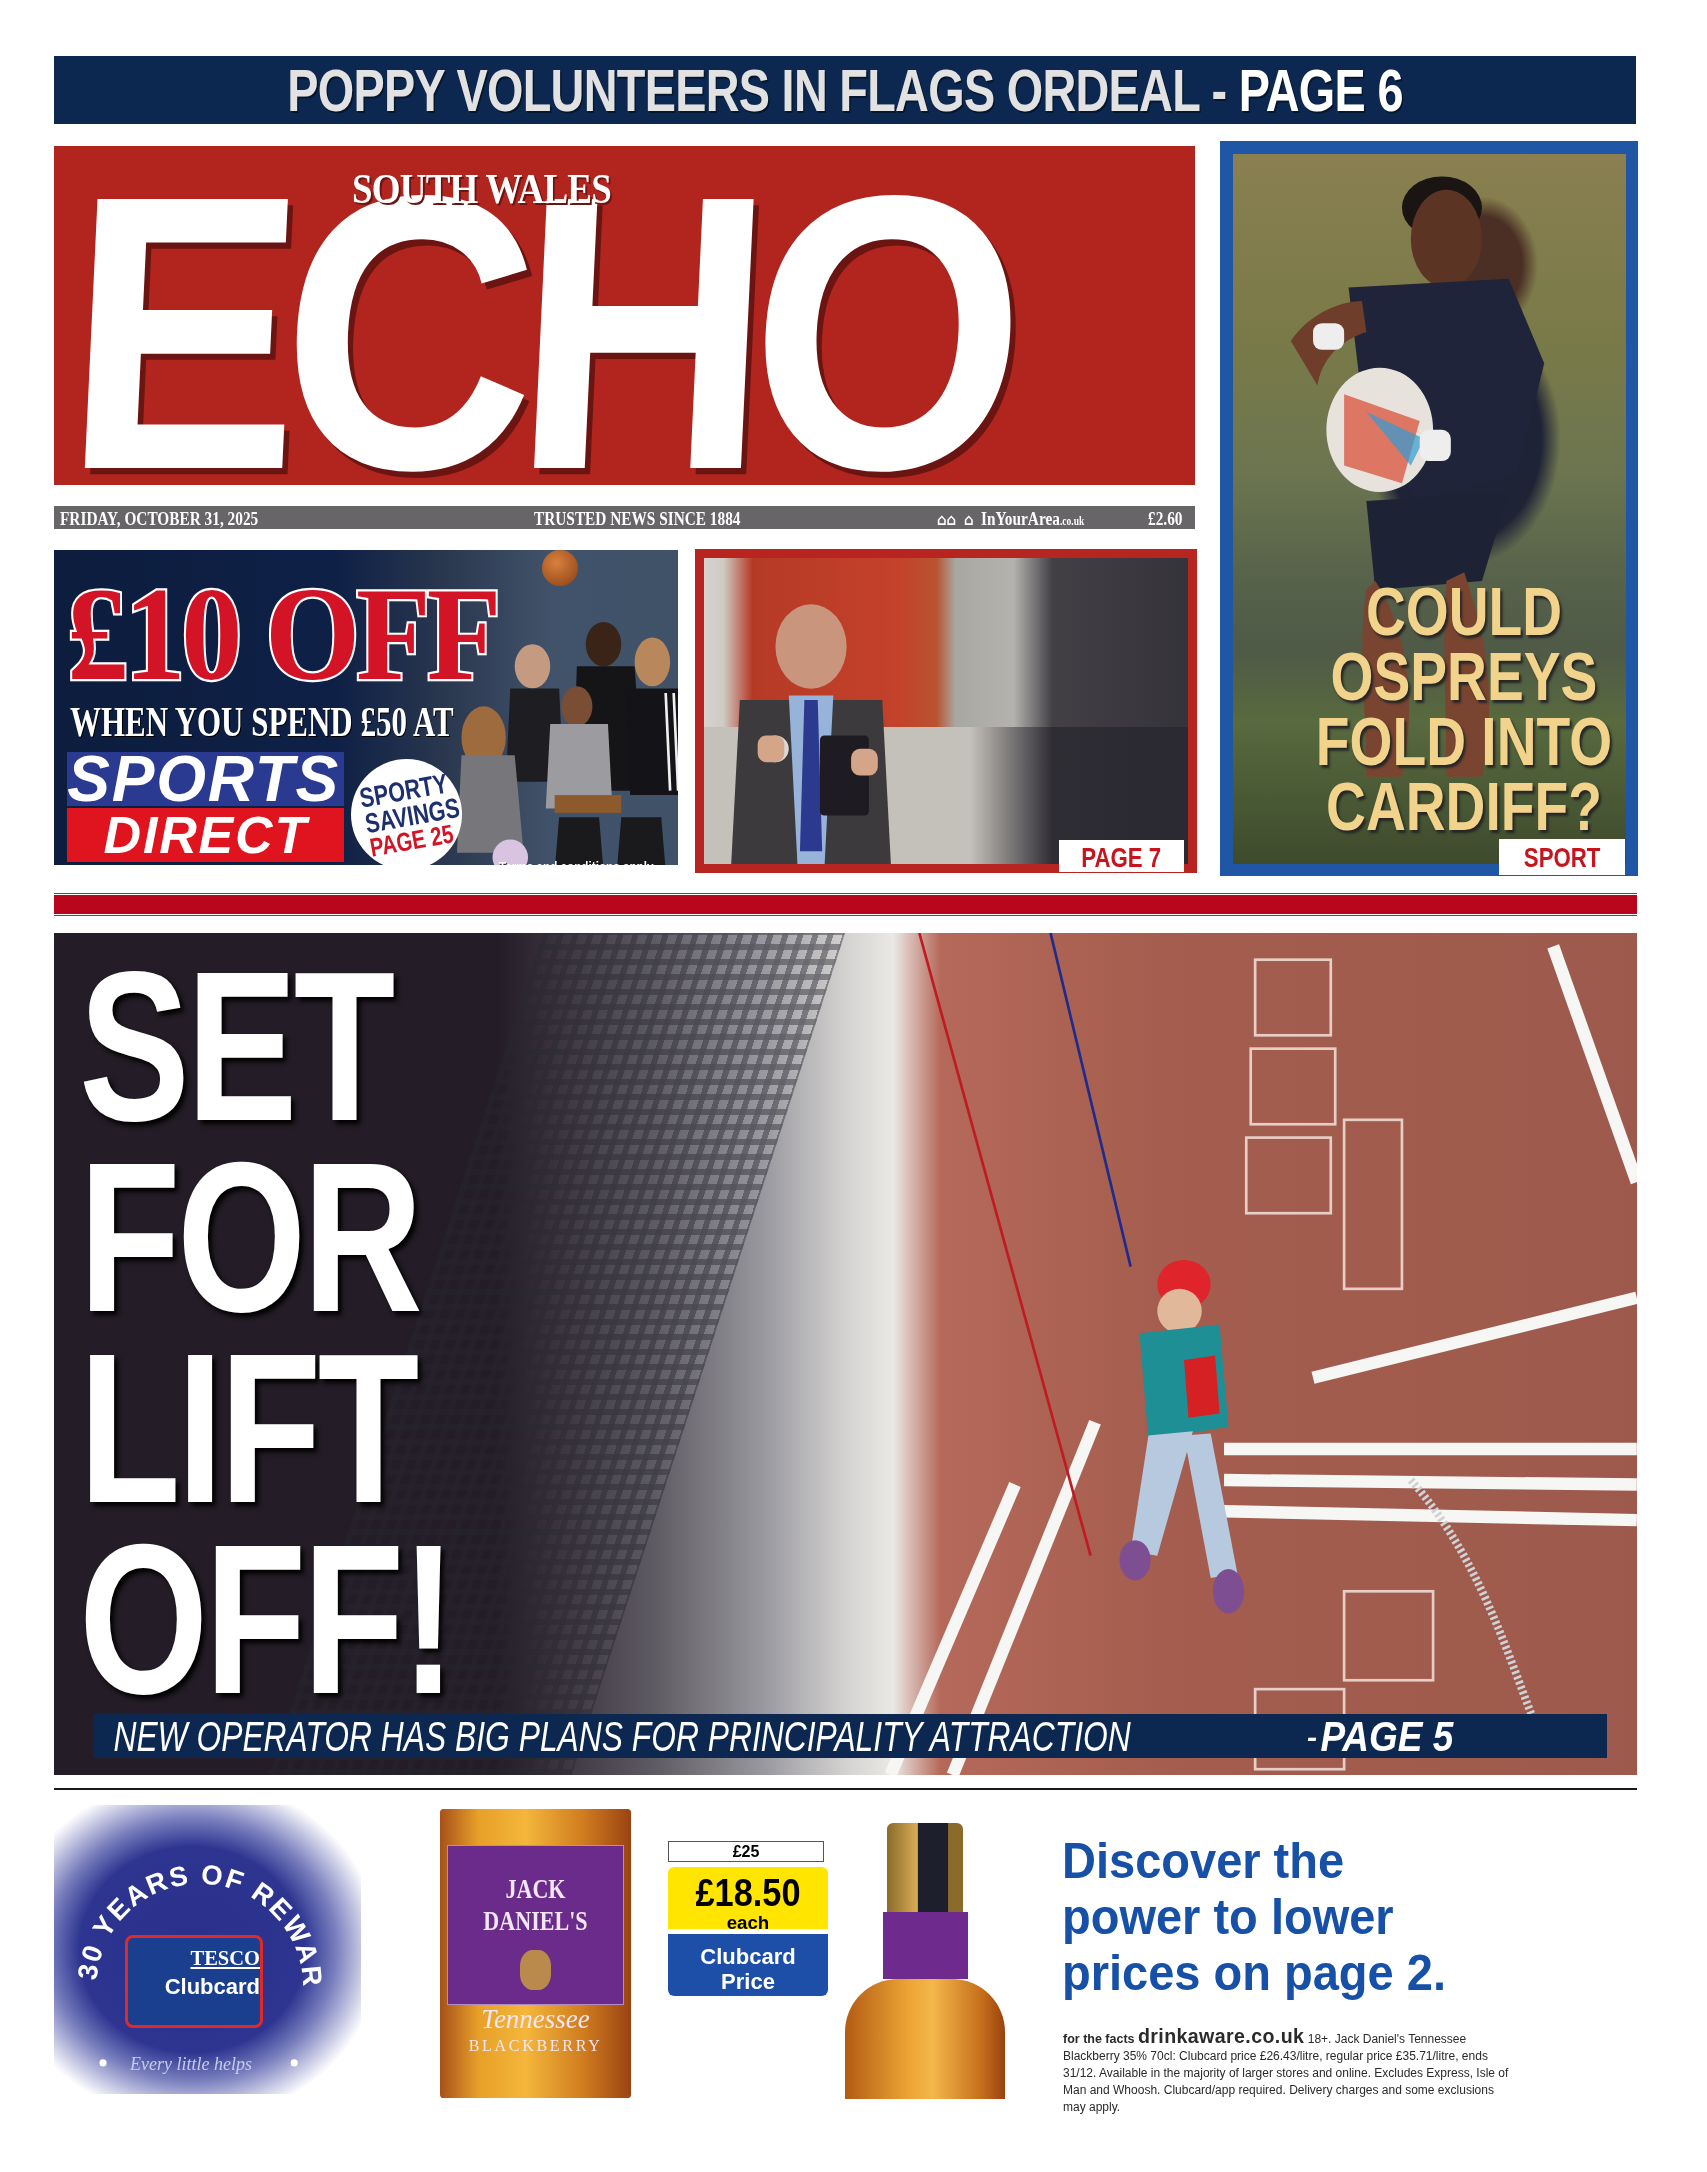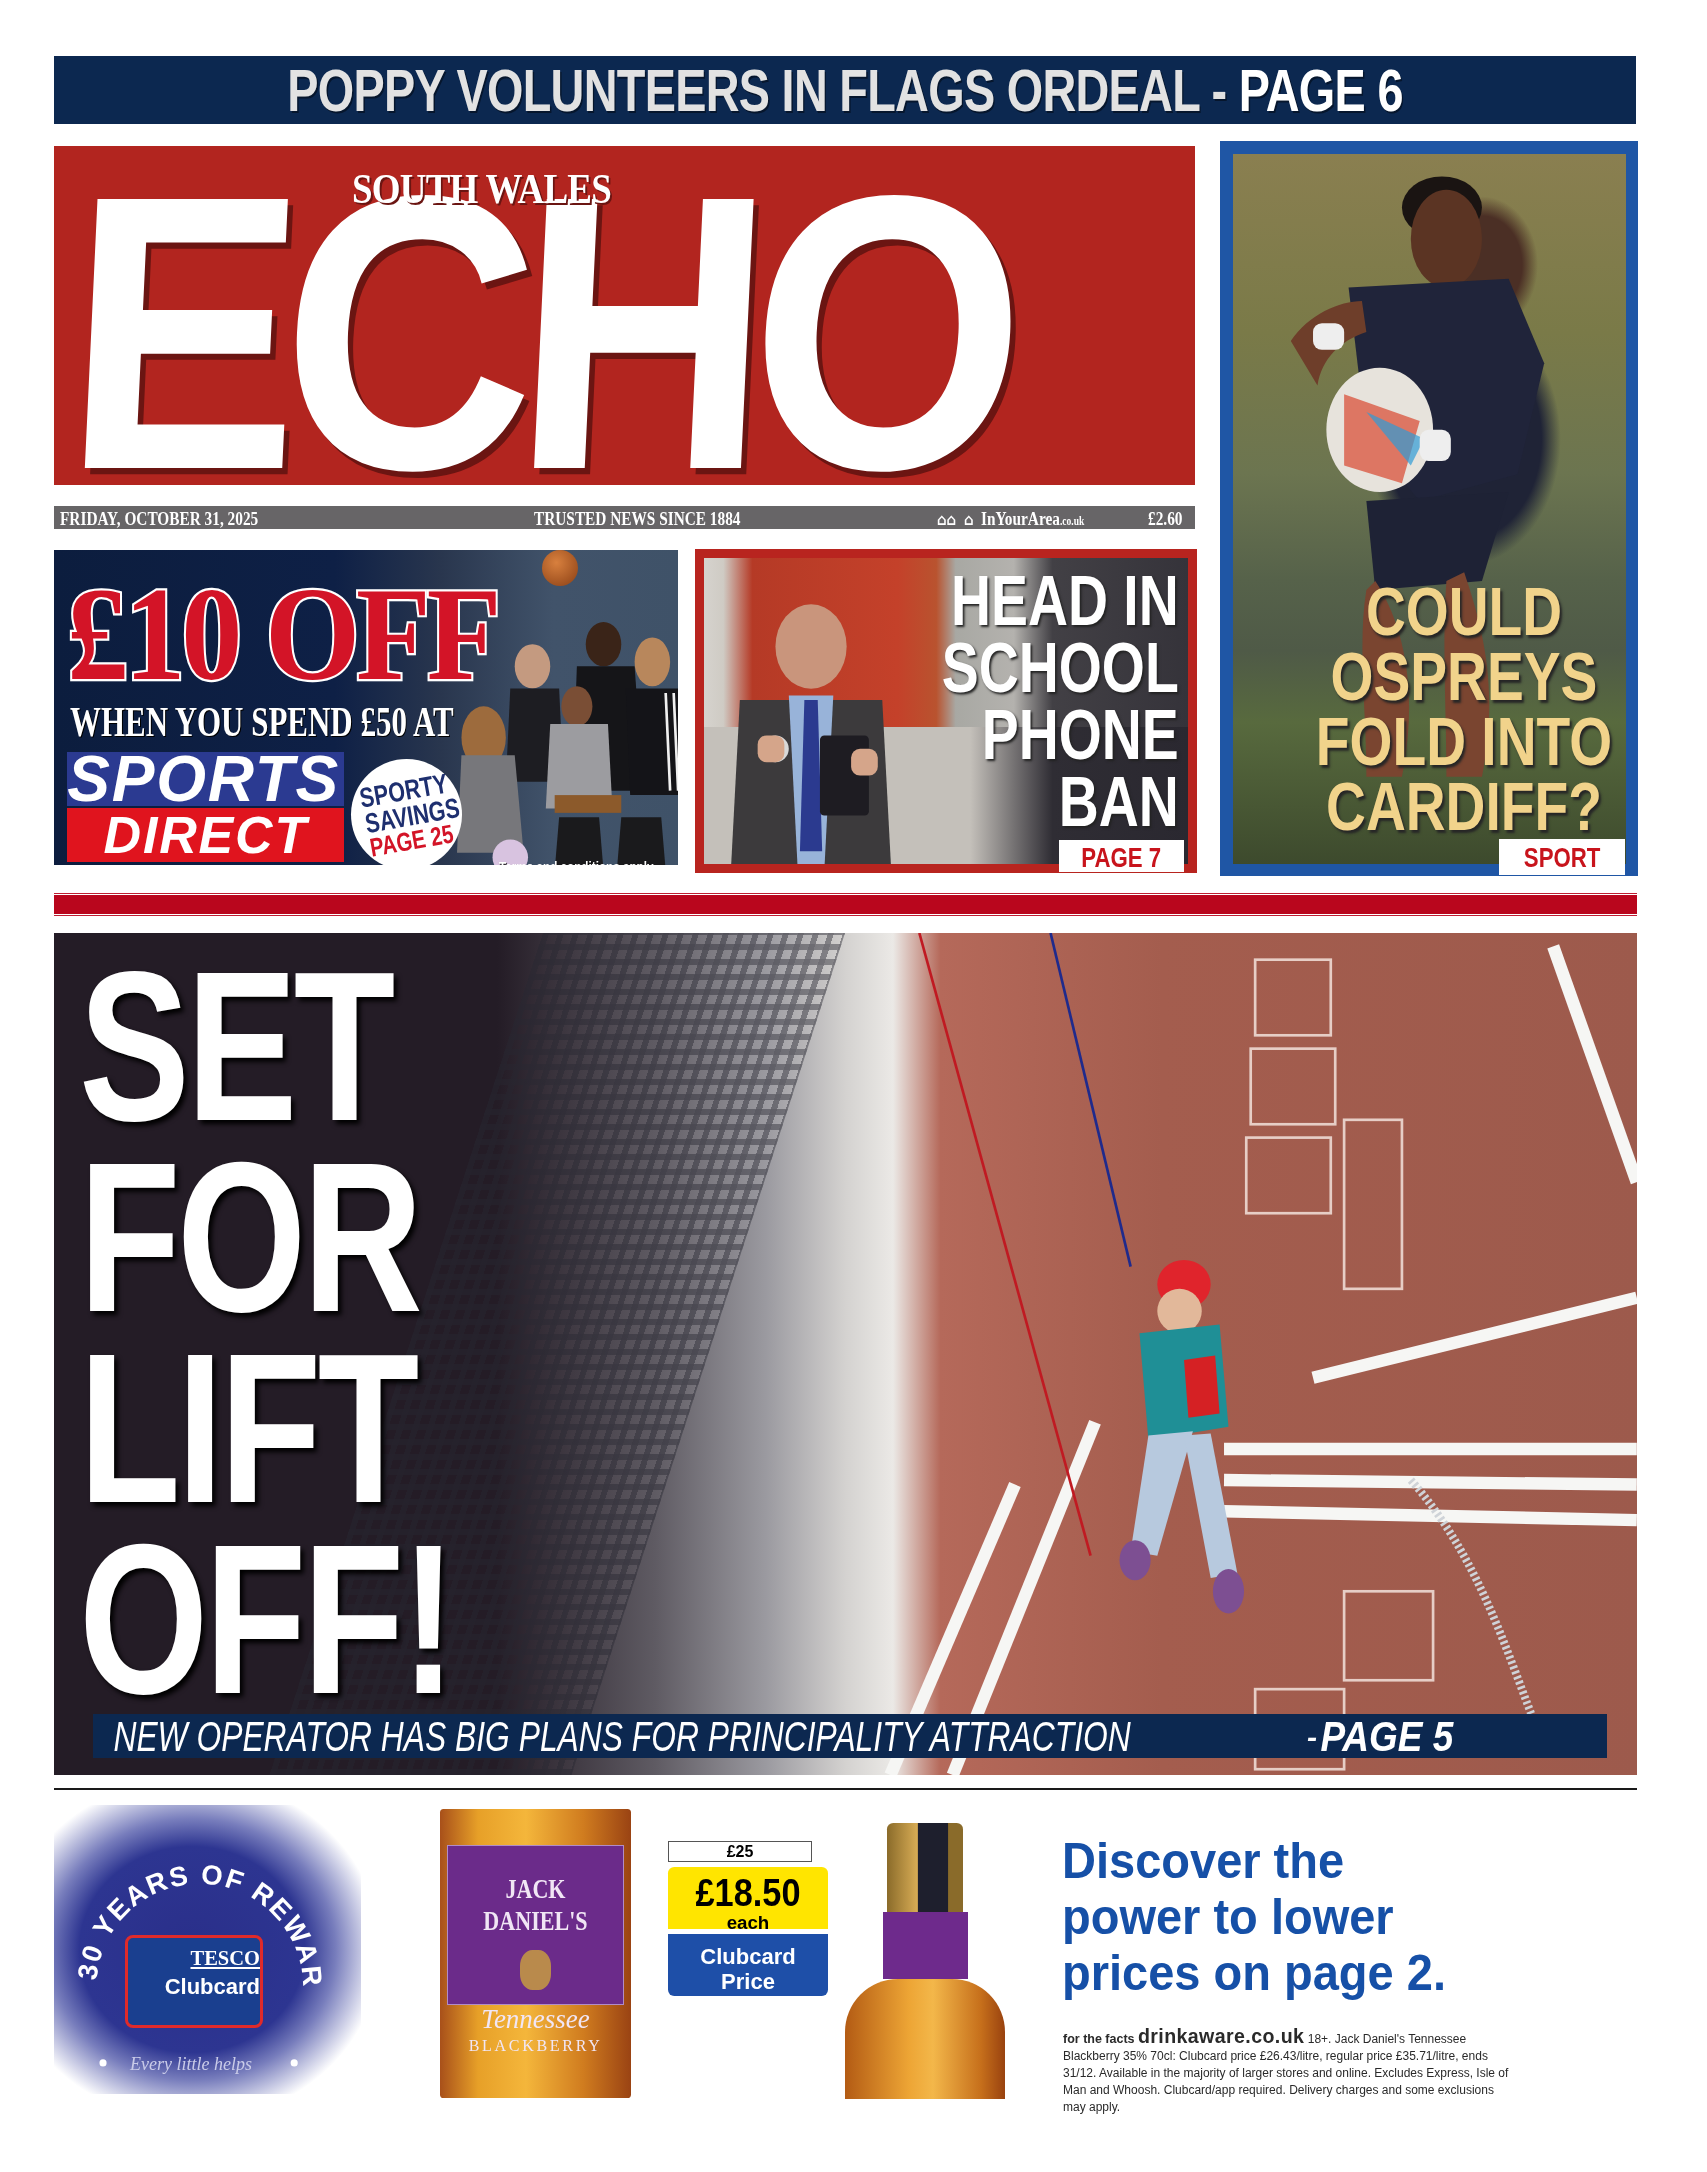--- a/index.html
+++ b/index.html
@@ -91,21 +91,21 @@
   #tesco-disc .tag { position:absolute; left:76px; top:249px; color:#c9cbe8; font-family:"Liberation Serif", serif; font-style:italic; font-size:18px; }
 
   #bottle1 { left:440px; top:1809px; width:191px; height:289px; border-radius:3.6px;
     background: linear-gradient(90deg, #a8501a 0%, #e7a028 20%, #f4b63b 45%, #d07c1f 75%, #9a4313 100%); }
   #bottle1 .label { position:absolute; left:7.1px; top:36px; width:177px; height:160px; background:#6b2b8a; border:1.3px solid #b18cc7; box-sizing:border-box; color:#f1e6f5; text-align:center; }
   #bottle1 .label .jd { font-family:"Liberation Serif", serif; font-weight:bold; font-size:27.6px; margin-top:27px; transform:scaleX(0.8); }
   #bottle1 .label .tn { font-family:"Liberation Serif", serif; font-style:italic; font-size:27px; margin-top:49px; }
   #bottle1 .label .bb { font-family:"Liberation Serif", serif; font-size:16px; letter-spacing:2.7px; margin-top:2.7px; }
 
   #price { left:668px; top:1841px; width:53px; }
-  #price .was { position:absolute; left:0; top:0; width:144px; height:20.5px; border:1.3px solid #555; background:#fff; text-align:center; font-weight:bold; font-size:16px; line-height:20.5px; box-sizing:border-box; }
+  #price .was { position:absolute; left:0; top:0; width:156px; height:20.5px; border:1.3px solid #555; background:#fff; text-align:center; font-weight:bold; font-size:16px; line-height:20.5px; box-sizing:border-box; }
   #price .now { position:absolute; left:0; top:26px; width:160px; height:62px; background:#ffe500; border-radius:6.2px 6.2px 0 0; text-align:center; }
   #price .now .amt { font-weight:bold; font-size:39px; line-height:43px; padding-top:3.6px; transform:scaleX(0.88); }
   #price .now .each { font-weight:bold; font-size:18.7px; line-height:18px; }
   #price .cc { position:absolute; left:0; top:93px; width:160px; height:62px; background:#1e4fa8; border-radius:0 0 6.2px 6.2px; color:#fff; text-align:center; font-weight:bold; font-size:22px; line-height:25px; padding-top:9.8px; box-sizing:border-box; }
 
   #bottle2 { left:836px; top:1823px; width:178px; height:276px; }
   #bottle2 .cap { position:absolute; left:51px; top:0; width:76px; height:89px; background:linear-gradient(90deg, #8a6b2a, #d8ac55 40%, #1e1f2d 41%, #1e1f2d 80%, #8a6b2a 81%); border-radius:6.2px 6.2px 0 0; }
   #bottle2 .neck { position:absolute; left:47px; top:89px; width:85px; height:67px; background:#6e2a8c; }
   #bottle2 .body { position:absolute; left:9px; top:156px; width:160px; height:120px; border-radius:53px 53px 0 0; background:linear-gradient(90deg, #b35b14 0%, #eda535 40%, #f3b74a 55%, #c66f1b 85%, #99420f 100%); }
 
@@ -201,26 +201,20 @@
     <svg class="man" viewBox="0 0 420 600">
       <ellipse cx="200" cy="100" rx="80" ry="95" fill="#c9957c"></ellipse>
       <path d="M40 220 L360 220 L380 600 L20 600 Z" fill="#3c3a3c"></path>
       <path d="M150 210 L250 210 L230 600 L170 600 Z" fill="#98b3d9"></path>
       <path d="M185 220 L215 220 L225 560 L175 560 Z" fill="#2b3a8f"></path>
       <rect x="220" y="300" width="110" height="180" rx="10" fill="#1e1c22"></rect>
       <circle cx="120" cy="330" r="30" fill="#d9d9d9"></circle>
       <rect x="80" y="300" width="60" height="60" rx="20" fill="#d5a58a"></rect>
       <rect x="290" y="330" width="60" height="60" rx="20" fill="#d5a58a"></rect>
     </svg>
-  </div>
-  <div class="hl">
-    <div>HEAD IN</div>
-    <div>SCHOOL</div>
-    <div>PHONE</div>
-    <div>BAN</div>
   </div>
   <div class="tag"><span>PAGE 7</span></div>
 </div>
 
 <div id="rule" class="abs"></div>
 
 <div id="main" class="abs">
   <div class="photo"></div>
   <div class="grid"></div>
   <svg class="abs" style="left:0;top:0;" width="1583" height="842" viewBox="0 0 3558 1893">

